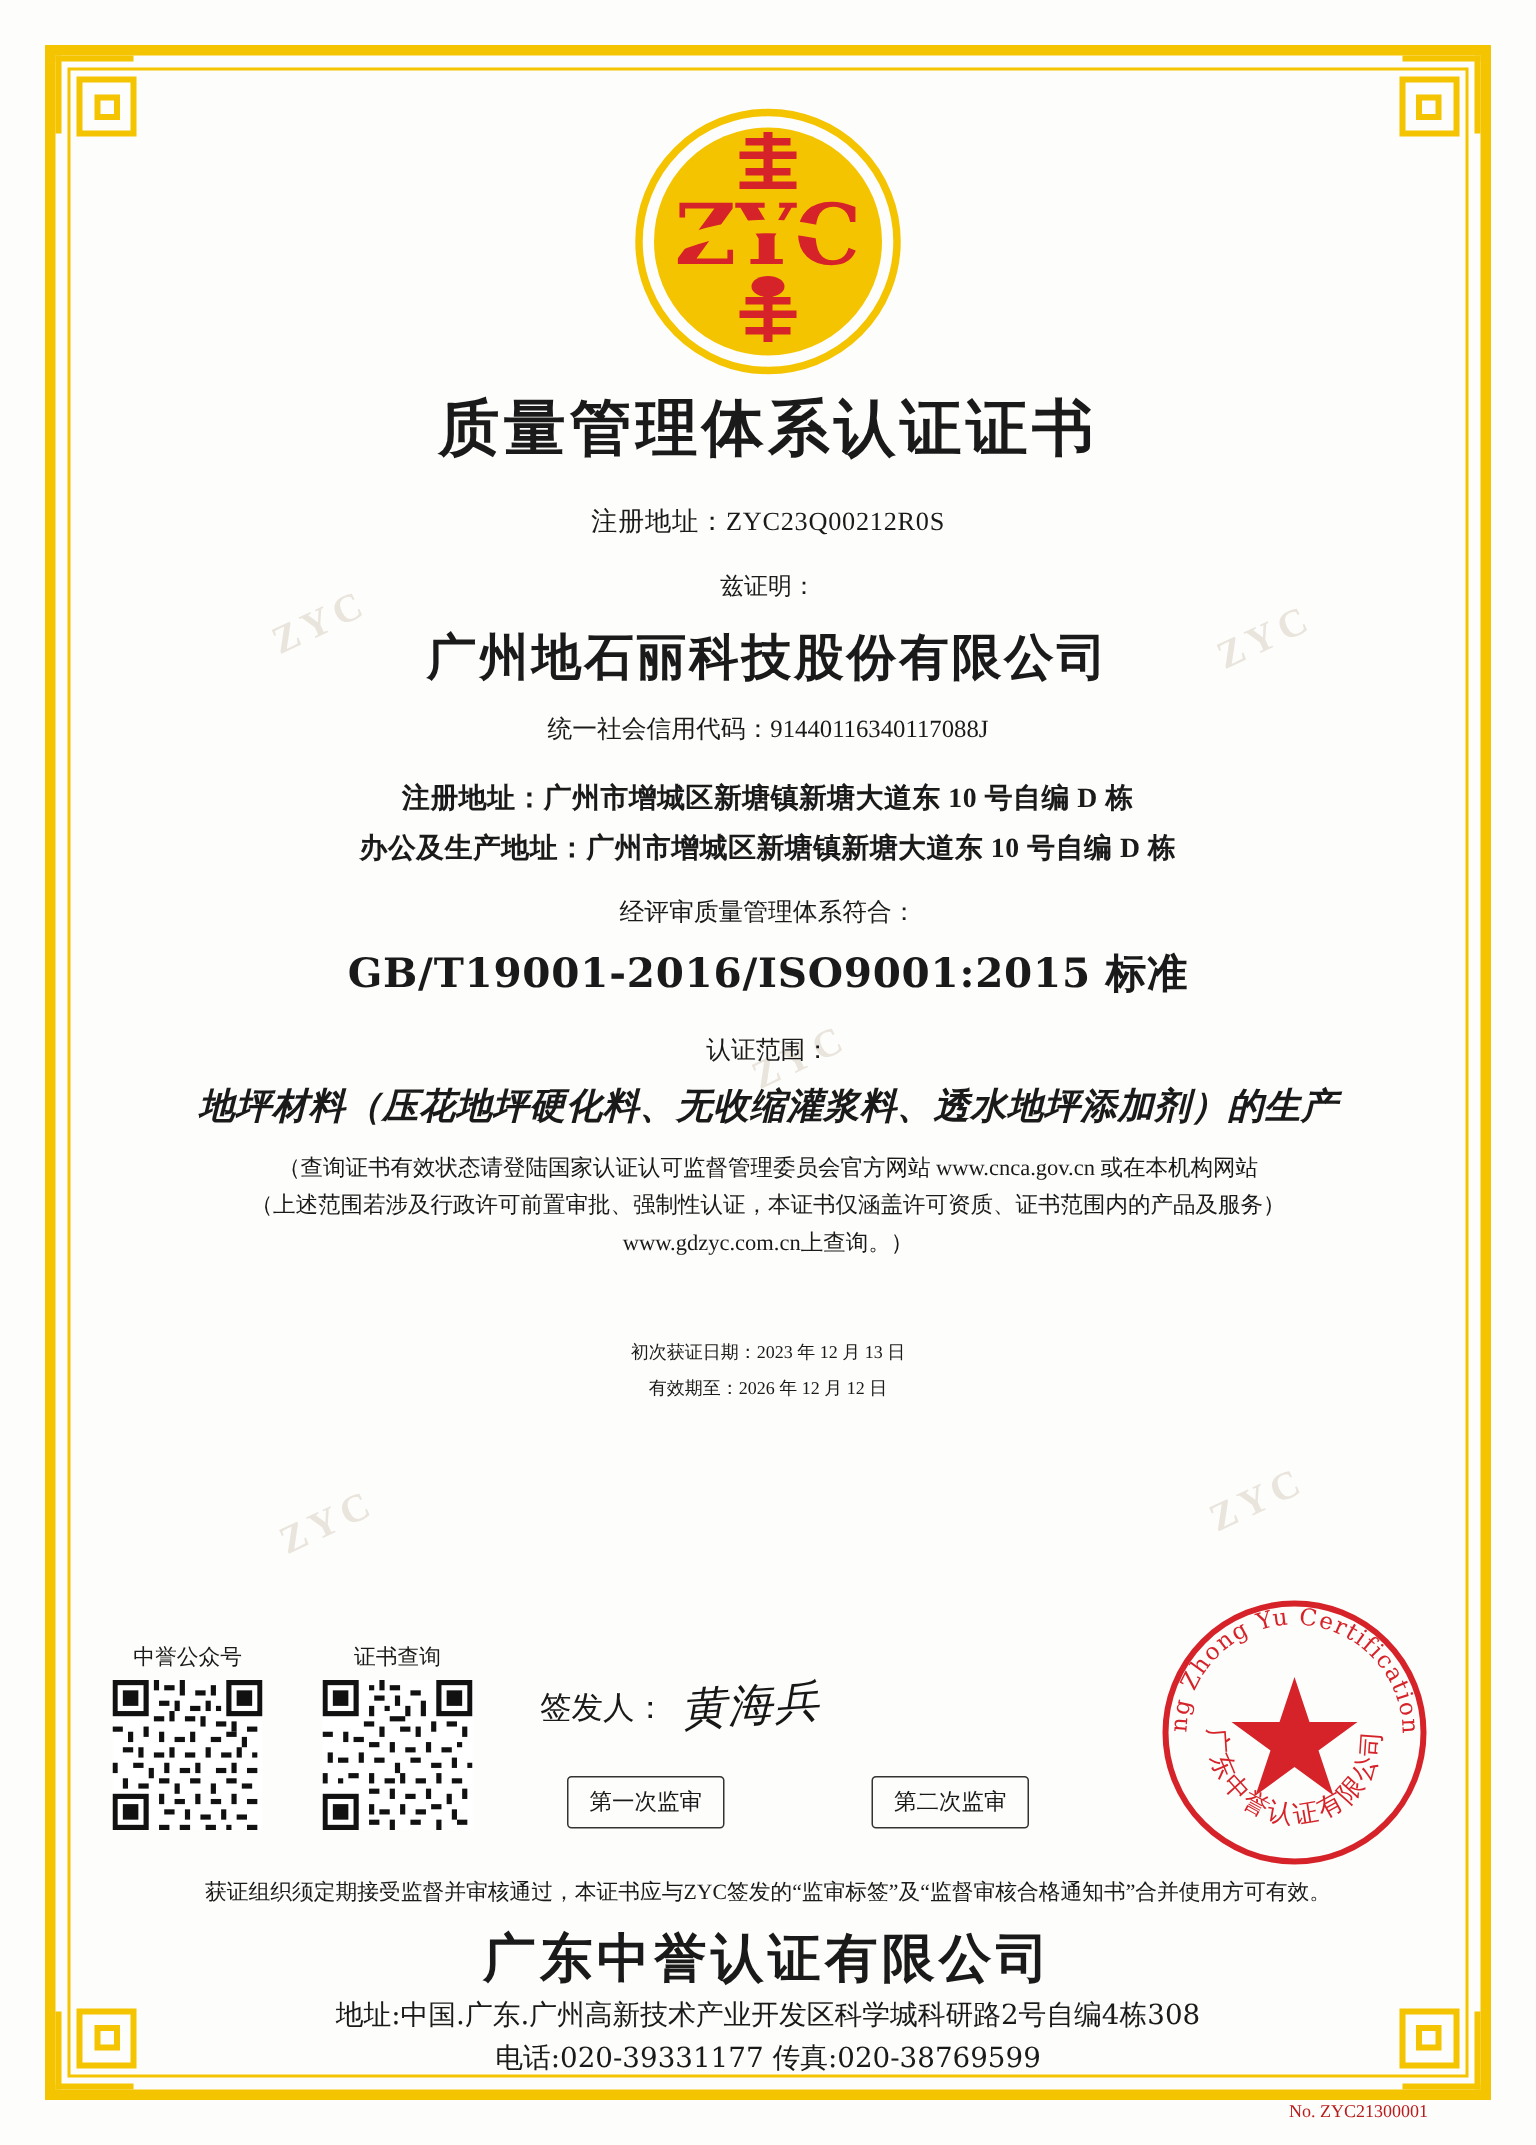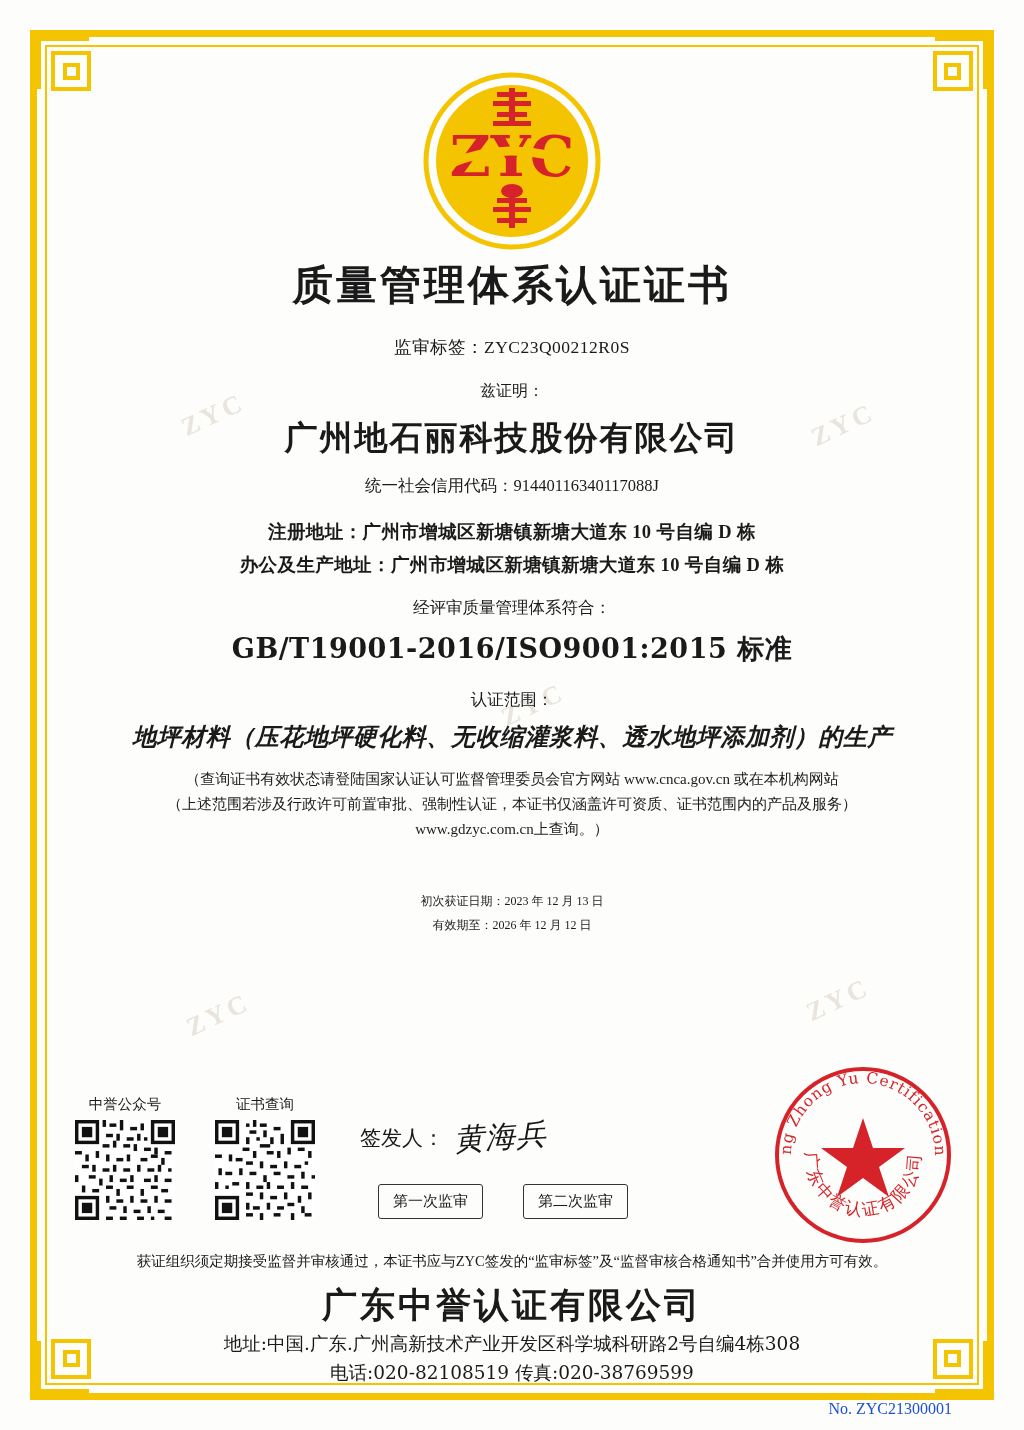--- a/index.html
+++ b/index.html
@@ -188,21 +188,21 @@
   .sig-name {
     font-family: "Liberation Serif", serif;
     font-size: 30px;
     color: #171717;
     font-style: italic;
     transform: rotate(-4deg);
     letter-spacing: 1px;
   }
   .audit-row {
     display: flex;
-    gap: 40px;
+    gap: 98px;
     margin-top: 26px;
     margin-left: 18px;
   }
   .audit-box {
     border: 1px solid #333;
     border-radius: 3px;
     font-size: 15px;
     padding: 7px 14px;
     background: transparent;
   }
@@ -236,22 +236,22 @@
     top: 1330px;
     text-align: center;
     font-size: 18.5px;
     line-height: 1.55;
     font-family: "DejaVu Serif", serif;
   }
   .serial {
     position: absolute;
     right: 72px;
     top: 1400px;
-    font-size: 16px;
-    color: #1d4ed8;
+    font-size: 12px;
+    color: #b91c1c;
     font-family: "Liberation Serif", serif;
   }
   a.link { color: #1a1a1a; text-decoration: none; }
 </style>
 </head>
 <body>
 
 <div class="page">
 
   <div class="wm" style="left:180px; top:400px;">ZYC</div>
@@ -310,21 +310,21 @@
 
         <path d="M26 92 q63 -26 126 0" fill="none" stroke="#f5c400" stroke-width="9"></path>
       </svg>
     </div>
   </div>
 
   <div class="content">
     <div class="title">质量管理体系认证证书</div>
 
     <div class="certno">
-      <span>监审标签：</span><span>ZYC23Q00212R0S</span>
+      <span>注册地址：</span><span>ZYC23Q00212R0S</span>
     </div>
 
     <div class="certify">兹证明：</div>
 
     <div class="company">广州地石丽科技股份有限公司</div>
 
     <div class="usci">统一社会信用代码：91440116340117088J</div>
 
     <div class="addr">注册地址：广州市增城区新塘镇新塘大道东 10 号自编 D 栋</div>
     <div class="addr addr2">办公及生产地址：广州市增城区新塘镇新塘大道东 10 号自编 D 栋</div>
@@ -553,17 +553,17 @@
       <polygon fill="#d6232a" points="95,58 105,88 137,88 111,107 121,137 95,118 69,137 79,107 53,88 85,88"></polygon>
     </svg>
   </div>
 
   <div class="footnote">获证组织须定期接受监督并审核通过，本证书应与ZYC签发的“监审标签”及“监督审核合格通知书”合并使用方可有效。</div>
 
   <div class="org-name">广东中誉认证有限公司</div>
 
   <div class="org-addr">
     <div>地址:中国.广东.广州高新技术产业开发区科学城科研路2号自编4栋308</div>
-    <div>电话:020-82108519  传真:020-38769599</div>
+    <div>电话:020-39331177  传真:020-38769599</div>
   </div>
 
   <div class="serial">No. ZYC21300001</div>
 </div>
 
 </body></html>

